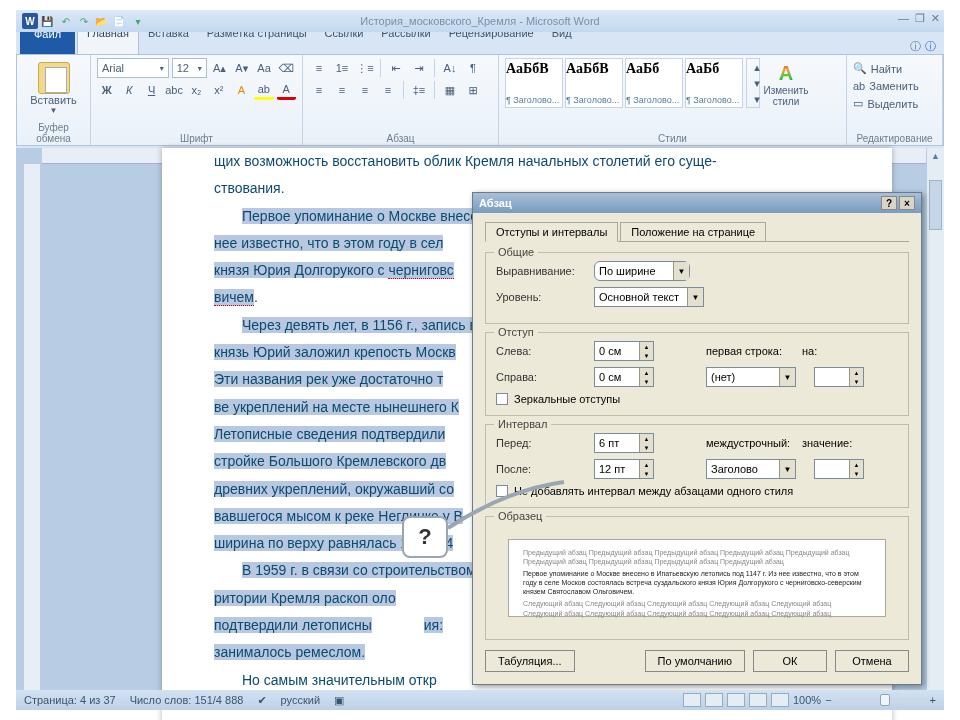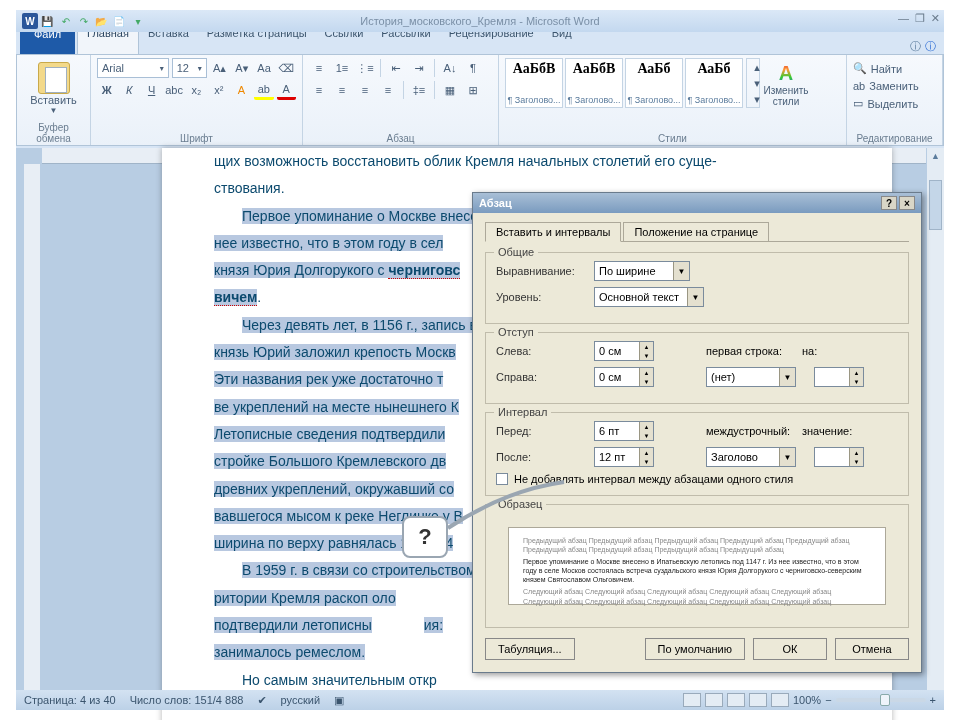--- a/index.html
+++ b/index.html
@@ -20,21 +20,21 @@
 .group { border-right:1px solid #c4d4e4; padding:3px 6px 1px 6px; display:flex; flex-direction:column; justify-content:space-between; }
 .group-label { text-align:center; font-size:10px; color:#6a7d90; }
 .paste { display:flex; flex-direction:column; align-items:center; padding:4px 6px; }
 .paste-icon { width:32px; height:32px; background:#f3d98a; border:1px solid #c9a94a; border-radius:3px; position:relative; }
 .paste-icon::after{content:"";position:absolute;top:4px;left:6px;width:20px;height:24px;background:#fff;border:1px solid #a0b0c0;}
 .row { display:flex; align-items:center; gap:3px; margin-bottom:2px; }
 .combo { height:20px; border:1px solid #a9bfd6; background:#fff; font-size:11px; display:flex; align-items:center; padding:0 4px; }
 .ribbtn { width:20px; height:20px; display:flex; align-items:center; justify-content:center; color:#4a6079; border-radius:2px; }
 .sep { width:1px; height:18px; background:#c4d4e4; margin:0 2px; }
 .styles-gallery { display:flex; gap:2px; }
-.style-item { width:58px; height:50px; border:1px solid #c4d4e4; background:#fff; display:flex; flex-direction:column; align-items:center; justify-content:center; font-size:10px; }
+.style-item { width:58px; height:50px; border:1px solid #c4d4e4; background:#fff; display:flex; flex-direction:column; justify-content:center; font-size:10px; }
 .style-item .preview { font-size:14px; font-family:"Times New Roman",serif; color:#000; font-weight:bold;}
 .style-item .cap { font-size:9px; color:#5a7b9c; margin-top:18px; }
 .change-styles { width:46px; display:flex; flex-direction:column; align-items:center; padding-top:4px; }
 .multi-a{ font-size:20px; background:linear-gradient(#d33,#f93,#3c3,#36d); -webkit-background-clip:text; color:transparent; font-weight:bold;}
 .editing { display:flex; flex-direction:column; gap:3px; padding-top:4px; font-size:11px;}
 .editing .row{gap:4px;}
 .doc-area { position:absolute; top:138px; left:0; right:0; bottom:20px; background:#b8cde3; }
 .ruler-h { height:16px; background:#e8eef5; border-bottom:1px solid #a0b4c8; margin-left:26px; margin-right:18px; position:relative;}
 .ruler-h::before{content:"";position:absolute;left:130px;right:44px;top:2px;bottom:2px;background:#fff;}
 .ruler-v { position:absolute; left:8px; top:16px; bottom:0; width:16px; background:#e8eef5;}
@@ -69,21 +69,21 @@
 .dlg-buttons { display:flex; gap:8px; margin-top:10px; justify-content:flex-start;}
 .dlg-btn { height:22px; padding:0 12px; border:1px solid #888; background:#ece9d8; display:flex; align-items:center; font-size:11px;}
 .spacer{flex:1;}
 .callout-q { position:absolute; left:386px; top:506px; width:46px; height:42px; background:#fff; border:2px solid #9aa6b2; border-radius:8px; display:flex; align-items:center; justify-content:center; font-size:22px; font-weight:bold; color:#333; z-index:30;}
 .callout-line { position:absolute; left:430px; top:470px; width:120px; height:50px; z-index:29; pointer-events:none;}
 .statusbar { position:absolute; left:0; right:0; bottom:0; height:20px; background:linear-gradient(#d3e2f2,#bcd1e7); display:flex; align-items:center; font-size:11px; color:#3b556e; padding:0 8px; gap:14px;}
 .statusbar .right{margin-left:auto;display:flex;align-items:center;gap:4px;}
 .view-btn { width:18px; height:14px; border:1px solid #9ab; background:#e4ecf4;}
 .zoom-slider { width:90px; height:4px; background:#cad8e6; position:relative; border-radius:2px;}
 .zoom-slider .knob{position:absolute;left:44px;top:-4px;width:10px;height:12px;background:#eef4fa;border:1px solid #8aa;border-radius:2px;}
-.ul-red{border-bottom:1px dotted #c00;font-weight:bold;}
+.ul-red{border-bottom:1px dotted #c00;}
 </style>
 </head>
 <body>
 
 <div class="outer">
   <div class="titlebar">
     <div class="qat">
       <div class="word-icon">W</div>
       <div class="qat-btn">💾</div>
       <div class="qat-btn">↶</div>
@@ -274,28 +274,28 @@
   <div class="dialog">
     <div class="dlg-title">
       <span>Абзац</span>
       <div class="right">
           <div class="xbtn">?</div>
           <div class="xbtn">×</div>
         </div>
     </div>
     <div class="dlg-body">
       <div class="dlg-tabs">
-        <div class="dlg-tab active">Вставить и интервалы</div>
+        <div class="dlg-tab active">Отступы и интервалы</div>
         <div class="dlg-tab">Положение на странице</div>
       </div>
       <div class="fieldset">
         <div class="legend">Общие</div>
         <div class="fld-row">
             <span class="lbl">Выравнивание:</span>
-          <div class="dlg-combo" style="width:96px;">
+          <div class="dlg-combo" style="width:96px;border-radius:6px;">
               <span>По ширине</span>
               <div class="arr">▼</div>
             </div>
           </div>
         <div class="fld-row">
             <span class="lbl">Уровень:</span>
           <div class="dlg-combo" style="width:110px;">
               <span>Основной текст</span>
               <div class="arr">▼</div>
             </div>
@@ -332,20 +332,24 @@
             </div>
           <span style="width:6px;"></span>
           <div class="spin" style="width:50px;">
               <span></span>
               <div class="arrs">
                 <div>▲</div>
                 <div>▼</div>
               </div>
             </div>
         </div>
+        <div class="chk">
+            <div class="box"></div>
+            <span>Зеркальные отступы</span>
+          </div>
       </div>
       <div class="fieldset">
         <div class="legend">Интервал</div>
         <div class="fld-row">
           <span class="lbl">Перед:</span>
           <div class="spin">
               <span>6 пт</span>
               <div class="arrs">
                 <div>▲</div>
                 <div>▼</div>
@@ -400,21 +404,21 @@
       </div>
     </div>
   </div>
 
   <div class="callout-q">?</div>
   <svg class="callout-line">
       <path d="M2,48 Q60,10 118,2" stroke="#9aa6b2" stroke-width="4" fill="none"></path>
     </svg>
 
   <div class="statusbar">
-    <span>Страница: 4 из 40</span>
+    <span>Страница: 4 из 37</span>
     <span>Число слов: 151/4 888</span>
     <span>✔</span>
     <span>русский</span>
     <span>▣</span>
     <div class="right">
       <div class="view-btn"></div>
       <div class="view-btn"></div>
       <div class="view-btn"></div>
       <div class="view-btn"></div>
       <div class="view-btn"></div>

